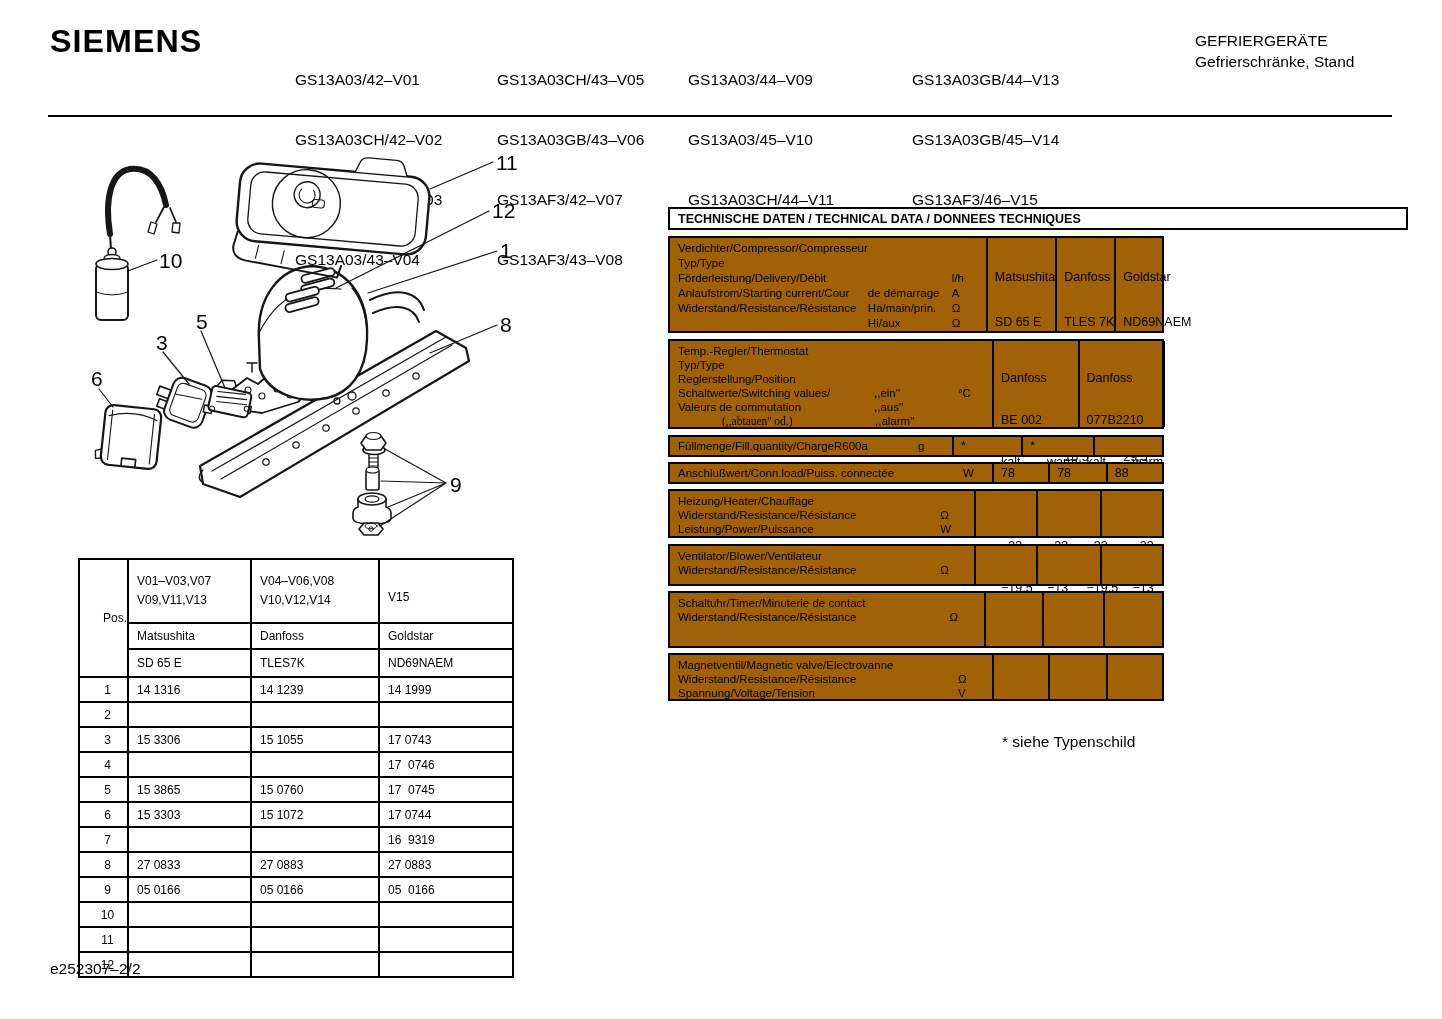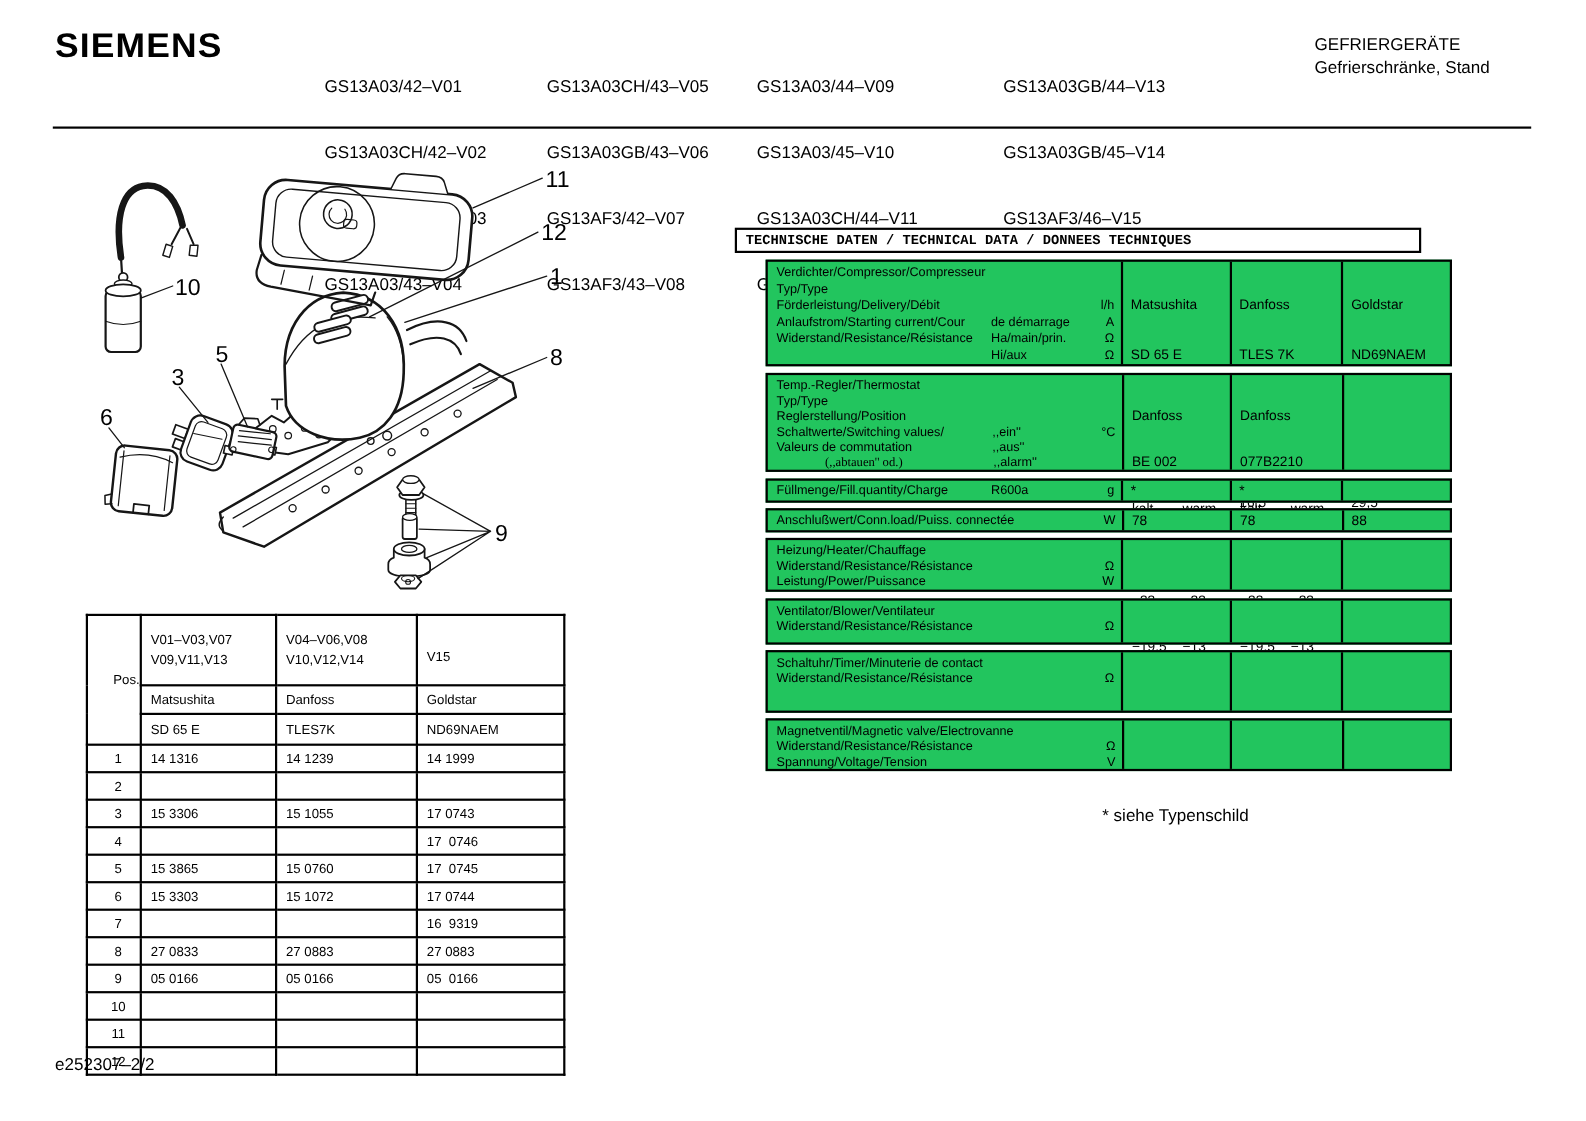--- a/index.html
+++ b/index.html
@@ -19,29 +19,29 @@
   table.parts td{border:2px solid #000;font-size:12px;white-space:pre;overflow:hidden;padding:0 0 0 8px;vertical-align:middle;}
   td.vhead{height:47px;line-height:19px;padding-top:4px;vertical-align:top;}
   td.vhead.bot{vertical-align:bottom;padding-bottom:15px;}
   td.bhead{height:24px;}
   td.mhead{height:26px;}
   td.pos-h{vertical-align:bottom;text-align:right;padding:0 0 4px 0;}
   tr.prow td{height:23px;}
   td.pos{text-align:center;padding:0;}
 
   
-  .ttitle{left:668px;top:207px;width:624px;height:23px;border:2px solid #000;box-sizing:border-box;
-          font-weight:bold;font-size:12.5px;padding:3px 0 0 8px;font-family:Liberation Mono, monospace;}
-  .tblk{left:696px;width:624px;border:2px solid #000;box-sizing:border-box;display:flex;background:#22c55e;}
+  .ttitle{left:668px;top:207px;width:740px;height:23px;border:2px solid #000;box-sizing:border-box;
+          font-weight:bold;font-size:12.5px;padding:3px 0 0 8px;}
+  .tblk{left:668px;width:496px;border:2px solid #000;box-sizing:border-box;display:flex;background:#a16207;}
   .tlab{width:322px;box-sizing:border-box;padding:3px 6px 0 8px;}
   .tline{display:flex;font-size:11.5px;line-height:14px;}
   .tline .m{flex:1;white-space:pre;}
   .tline .m.ind{flex:none;width:153px;padding-left:44px;box-sizing:content-box;font-family:Liberation Serif, serif;}
   .tline .s{width:84px;white-space:pre;}
-  .tline .u{width:28px;text-align:right;}
+  .tline .u{width:28px;}
   .tval{box-sizing:border-box;border-left:2px solid #000;padding:2px 0 0 7px;font-size:12.5px;line-height:14px;white-space:pre;}
   .tval.c1{width:99px;}  .tval.c2{width:102px;}  .tval.c3{width:99px;}
   .blk-comp .tline,.blk-comp .tval{line-height:15px;}
   .pair{display:flex;}
   .pair span:first-child{width:46px;}
   .foot-note{left:1002px;top:733px;font-size:15.5px;}
   .docnum{left:50px;top:960px;font-size:15.5px;}
 
   
   .diagram{left:80px;top:140px;}

